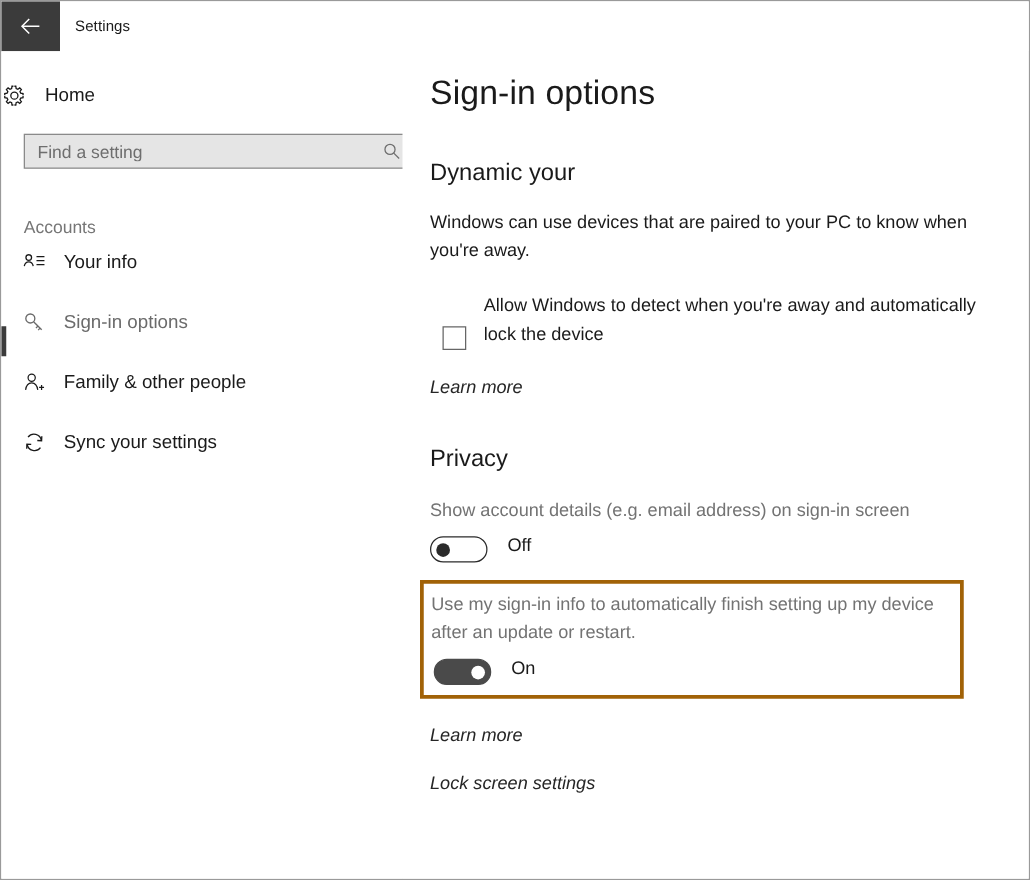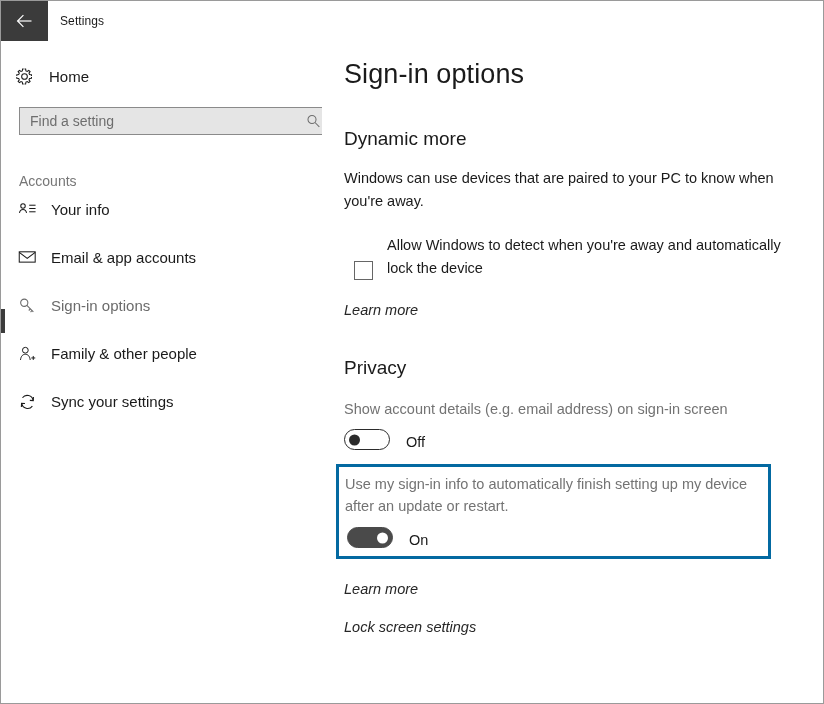--- a/index.html
+++ b/index.html
@@ -60,21 +60,21 @@
     width: 321px;
     bottom: 0;
     background: #ffffff;
   }
 
   .home-row {
     display: flex;
     align-items: center;
     height: 34px;
     margin-top: 18px;
-    padding-left: 14px;
+    padding-left: 1px;
     cursor: default;
   }
   .home-row .icon-slot {
     width: 32px;
     display: flex;
     align-items: center;
     justify-content: flex-start;
   }
   .home-row .label {
     font-size: 15px;
@@ -226,21 +226,21 @@
   .setting-label {
     margin: 19px 0 0 0;
     font-size: 14.5px;
     line-height: 22px;
     color: #737373;
     max-width: 440px;
   }
 
   .toggle-row {
     display: flex;
-    align-items: flex-end;
+    align-items: flex-start;
     margin-top: 9px;
   }
   .toggle {
     position: relative;
     width: 46px;
     height: 21px;
     border-radius: 11px;
     box-sizing: border-box;
     cursor: default;
     flex: 0 0 auto;
@@ -278,21 +278,21 @@
     font-size: 14.5px;
     color: #1a1a1a;
   }
 
   
   .highlight-box {
     position: relative;
     margin: 14px 0 0 -8px;
     width: 435px;
     box-sizing: border-box;
-    border: 3px solid #0369a1;
+    border: 3px solid #a16207;
     padding: 4px 6px 8px 6px;
   }
   .highlight-box .setting-label { margin-top: 2px; }
   .highlight-box .toggle-row { margin-top: 10px; margin-left: 2px; }
 
   .links-block { margin-top: 4px; }
   .links-block .link { display: block; margin-top: 22px; }
 </style>
 </head>
 <body>
@@ -352,31 +352,20 @@
               <path d="M1.4 12.6 C1.9 9.9 3.4 9 5.2 9 C7 9 8.5 9.9 9 12.6"></path>
               <line x1="11.8" y1="4.5" x2="18.6" y2="4.5"></line>
               <line x1="11.8" y1="8" x2="18.6" y2="8"></line>
               <line x1="11.8" y1="11.5" x2="18.6" y2="11.5"></line>
             </g>
           </svg>
         </span>
         <span class="label">Your info</span>
       </div>
 
-      <div class="nav-item">
-        <span class="icon-slot">
-          <svg width="19" height="15" viewBox="0 0 20 16" aria-hidden="true">
-            <g fill="none" stroke="currentColor" stroke-width="1.1">
-              <rect x="1.2" y="3" width="17" height="11"></rect>
-              <path d="M1.2 3.6 L9.7 10 L18.2 3.6"></path>
-            </g>
-          </svg>
-        </span>
-        <span class="label">Email &amp; app accounts</span>
-      </div>
 
       <div class="nav-item selected">
         <span class="sel-bar"></span>
         <span class="icon-slot">
           <svg width="19" height="18" viewBox="0 0 20 20" aria-hidden="true">
             <g fill="none" stroke="currentColor" stroke-width="1.2">
               <circle cx="6.4" cy="6.4" r="4"></circle>
               <line x1="9.3" y1="9.3" x2="16.5" y2="16.5"></line>
               <line x1="13.2" y1="13.2" x2="11.4" y2="15"></line>
               <line x1="15" y1="15" x2="13.4" y2="16.8"></line>
@@ -415,21 +404,21 @@
         <span class="label">Sync your settings</span>
       </div>
 
     </div>
   </div>
 
   <div class="main">
 
     <h1 class="page-title">Sign-in options</h1>
 
-    <h2 class="section-title">Dynamic more</h2>
+    <h2 class="section-title">Dynamic your</h2>
 
     <p class="body-text">Windows can use devices that are paired to your PC to know when you're away.</p>
 
     <div class="checkbox-row">
       <span class="checkbox"></span>
       <span class="checkbox-label">Allow Windows to detect when you're away and automatically lock the device</span>
     </div>
 
     <a class="link" href="#">Learn more</a>
 

